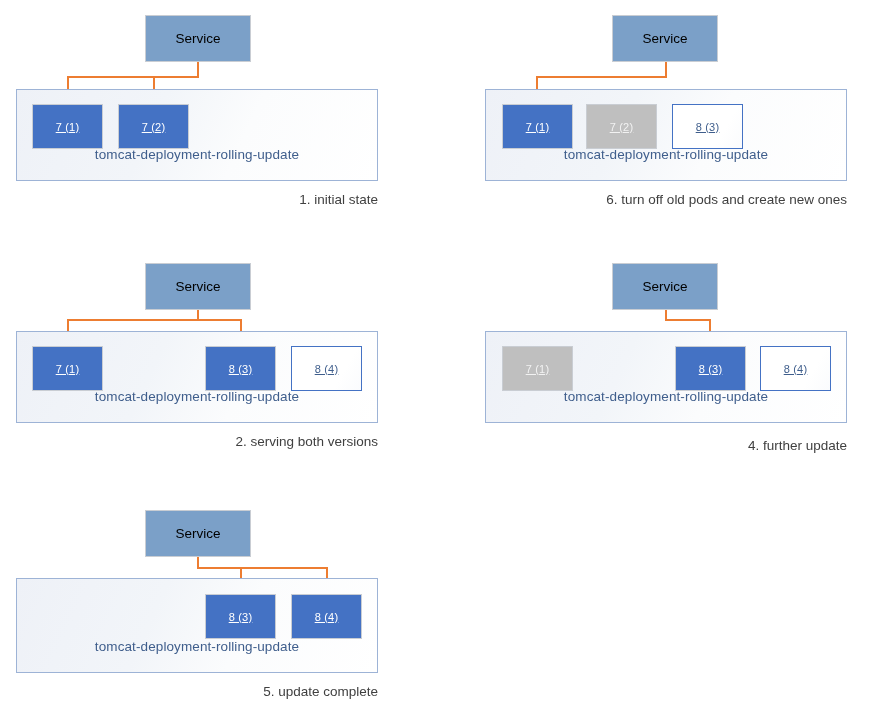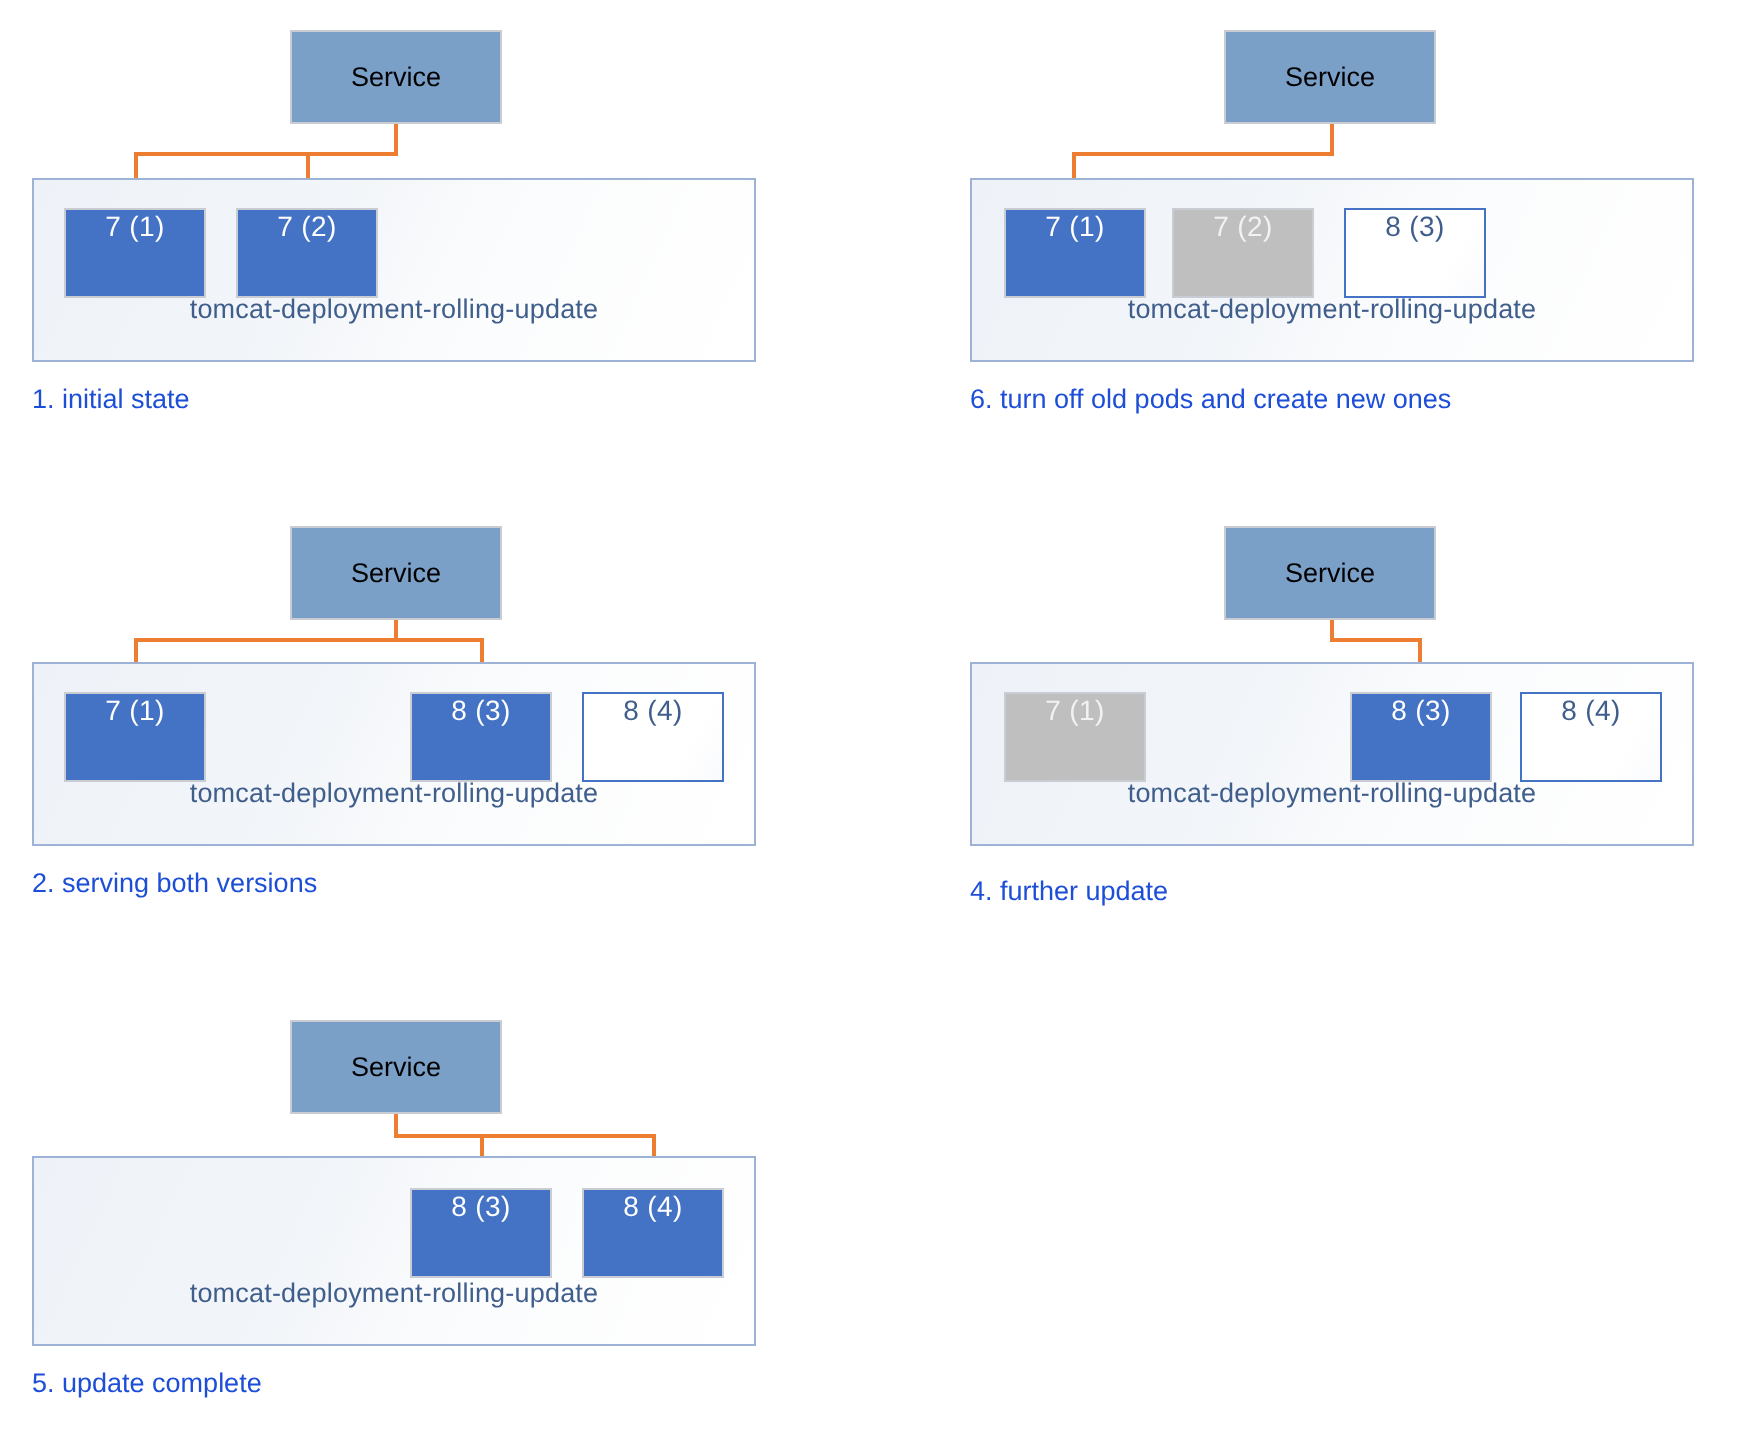--- a/index.html
+++ b/index.html
@@ -28,24 +28,25 @@
     font-size:13.5px;
     letter-spacing:0.1px;
     white-space:nowrap;
   }
 
   
   .pod{
     position:absolute;
     box-sizing:border-box;
     display:flex;
-    align-items:flex-start;
+    align-items:center;
     justify-content:center;
-    font-size:14px;
+    font-size:11px;
     letter-spacing:0.2px;
+    text-decoration:underline;
   }
   .pod.active{
     background:#4472C4;
     color:#FFFFFF;
     border:1px solid #C9CDD3;
   }
   .pod.terminating{
     background:#BFBFBF;
     color:#F2F2F2;
     border:1px solid #C9CDD3;
@@ -65,22 +66,22 @@
     color:#000000;
     display:flex;
     align-items:center;
     justify-content:center;
     font-size:13.5px;
   }
 
   
   .caption{
     position:absolute;
-    text-align:left;
-    color:#1d4ed8;
+    text-align:right;
+    color:#404040;
     font-size:13.5px;
     white-space:nowrap;
   }
 
   
   .connector{
     position:absolute;
     left:0;top:0;
     pointer-events:none;
     overflow:visible;

